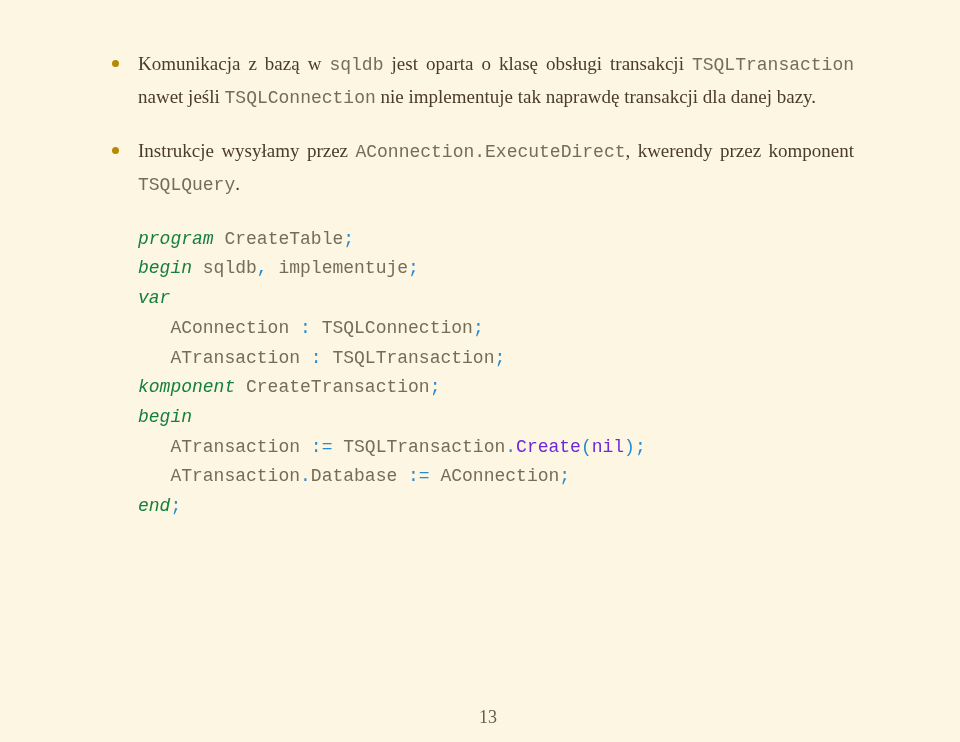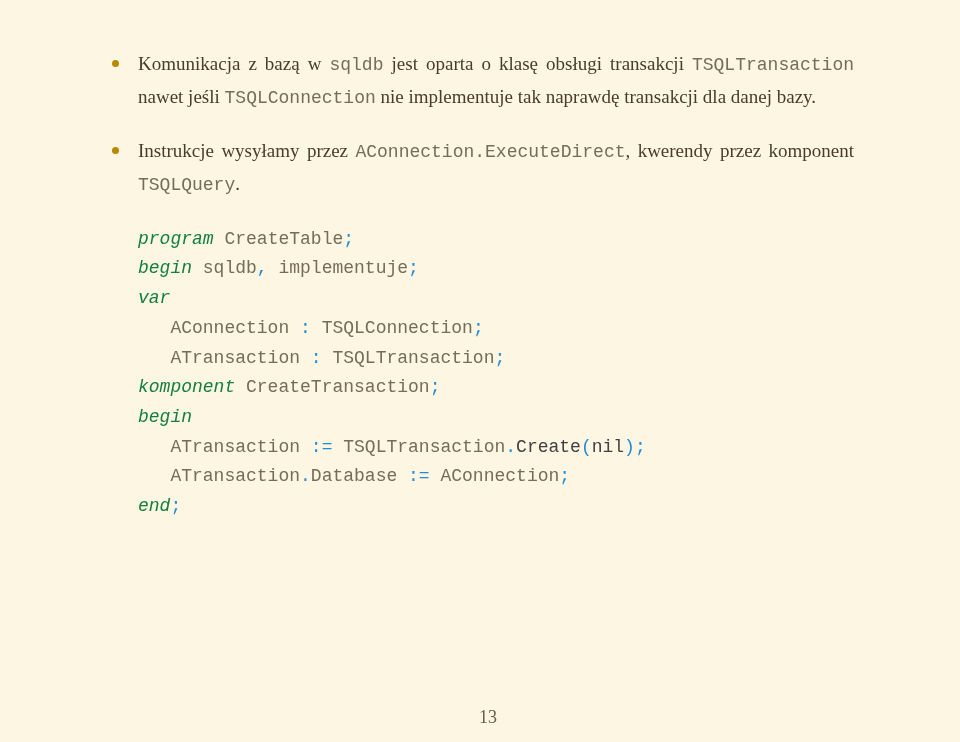--- a/index.html
+++ b/index.html
@@ -46,21 +46,21 @@
   pre.code {
     font-family: 'Courier New', Courier, monospace;
     font-size: 18px;
     line-height: 1.65;
     margin: 10px 0 0 28px;
     white-space: pre;
     color: #766d57;
   }
   .c-red { color: #15803d; font-style: italic; }
   .c-blue { color: #268bd2; }
-  .c-teal { color: #404040; }
+  .c-teal { color: #6d28d9; }
   .c-text { color: #766d57; text-align: right; }
   .pagenum {
     position: absolute;
     left: 0;
     width: 960px;
     bottom: 14px;
     text-align: center;
     color: #6b5d47;
     font-size: 18px;
     margin-left: 8px;

